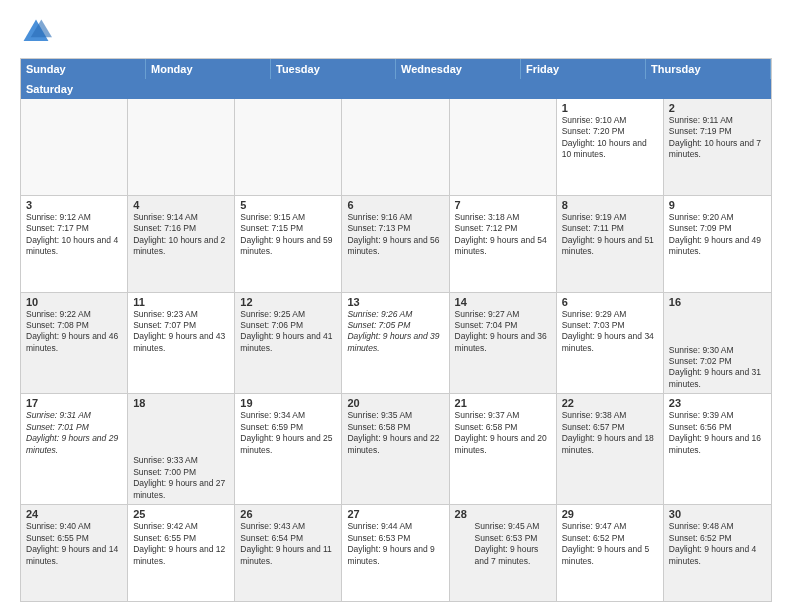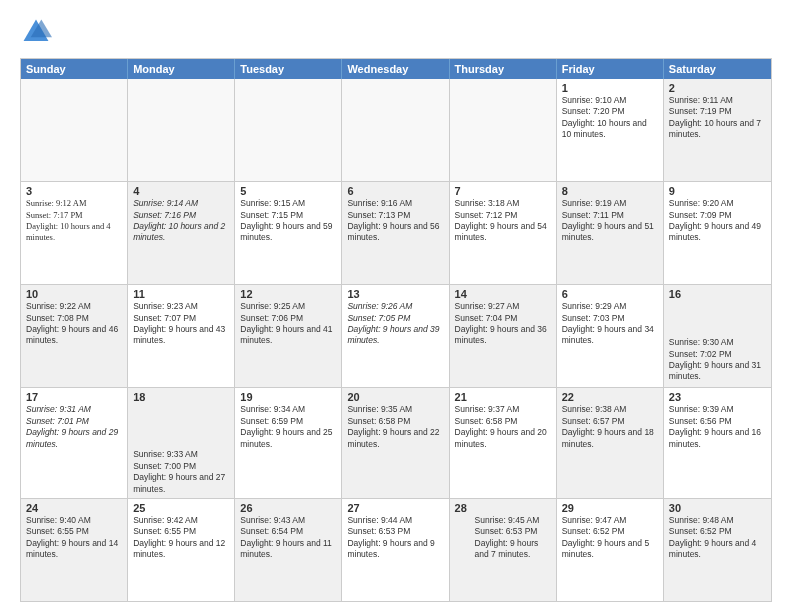--- a/index.html
+++ b/index.html
@@ -53,21 +53,21 @@
       color: #555;
     }
     .calendar {
       flex: 1;
       display: flex;
       flex-direction: column;
       border: 1px solid #ccc;
     }
     .cal-header {
       display: grid;
-      grid-template-columns: repeat(7, 1fr);
+      grid-template-columns: repeat(6, 1fr);
       background: #4a7fc1;
     }
     .cal-header-cell {
       color: #fff;
       font-size: 11px;
       font-weight: bold;
       padding: 4px 5px;
       text-align: left;
       border-right: 1px solid #6a9fd1;
     }
@@ -129,22 +129,22 @@
       <div class="location"></div>
     </div>
   </div>
 
   <div class="calendar">
     <div class="cal-header" id="cal-header">
         <div class="cal-header-cell">Sunday</div>
         <div class="cal-header-cell">Monday</div>
         <div class="cal-header-cell">Tuesday</div>
         <div class="cal-header-cell">Wednesday</div>
+        <div class="cal-header-cell">Friday</div>
         <div class="cal-header-cell">Thursday</div>
-        <div class="cal-header-cell">Friday</div>
         <div class="cal-header-cell">Saturday</div>
       </div>
     <div class="cal-body" id="cal-body">
         <div class="cal-row">
           <div class="cal-cell empty"></div>
           <div class="cal-cell empty"></div>
           <div class="cal-cell empty"></div>
           <div class="cal-cell empty"></div>
           <div class="cal-cell empty"></div>
           <div class="cal-cell">
@@ -156,27 +156,27 @@
           <div class="cal-cell shaded">
             <span class="day-number">2</span>
             <div class="day-info" style="white-space: pre-line;">Sunrise: 9:11 AM
 Sunset: 7:19 PM
 Daylight: 10 hours and 7 minutes.</div>
           </div>
         </div>
         <div class="cal-row">
           <div class="cal-cell">
             <span class="day-number">3</span>
-            <div class="day-info" style="white-space: pre-line; font-family: Liberation Serif, serif;">Sunrise: 9:12 AM
+            <div class="day-info" style="white-space: pre-line;">Sunrise: 9:12 AM
 Sunset: 7:17 PM
 Daylight: 10 hours and 4 minutes.</div>
           </div>
           <div class="cal-cell shaded">
             <span class="day-number">4</span>
-            <div class="day-info" style="white-space: pre-line; font-style: italic;">Sunrise: 9:14 AM
+            <div class="day-info" style="white-space: pre-line;">Sunrise: 9:14 AM
 Sunset: 7:16 PM
 Daylight: 10 hours and 2 minutes.</div>
           </div>
           <div class="cal-cell">
             <span class="day-number">5</span>
             <div class="day-info" style="white-space: pre-line;">Sunrise: 9:15 AM
 Sunset: 7:15 PM
 Daylight: 9 hours and 59 minutes.</div>
           </div>
           <div class="cal-cell shaded">

